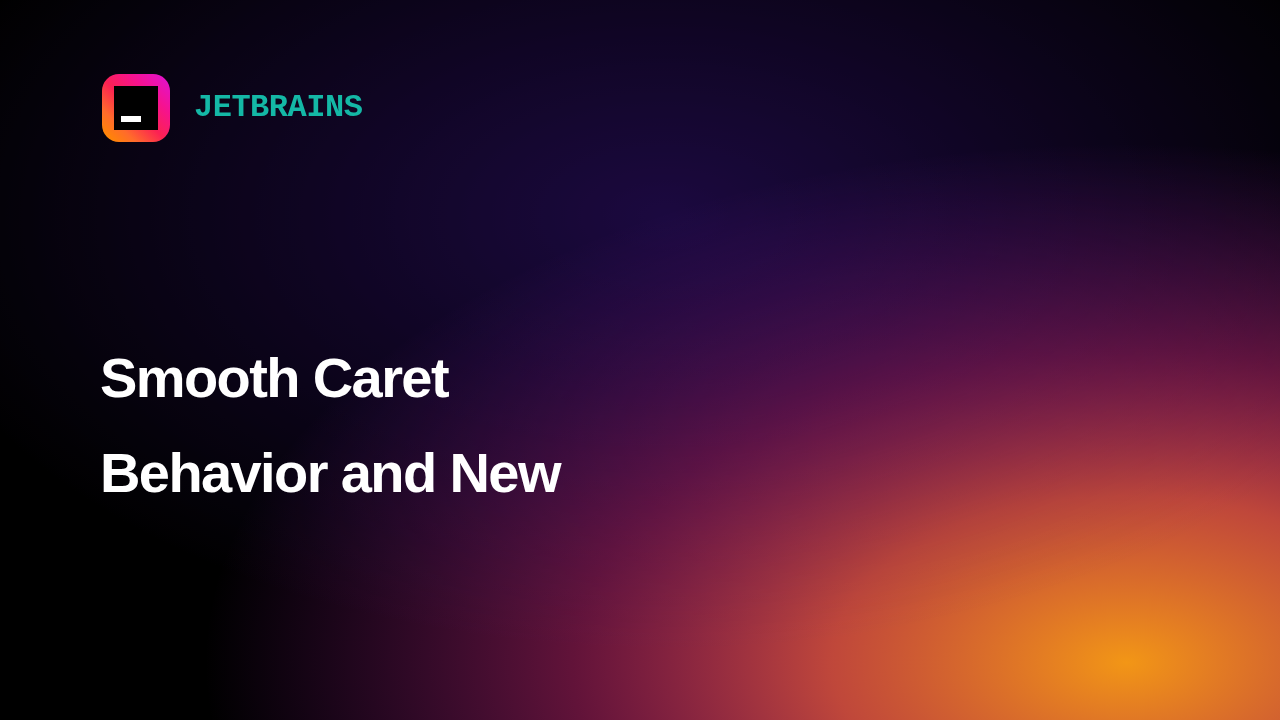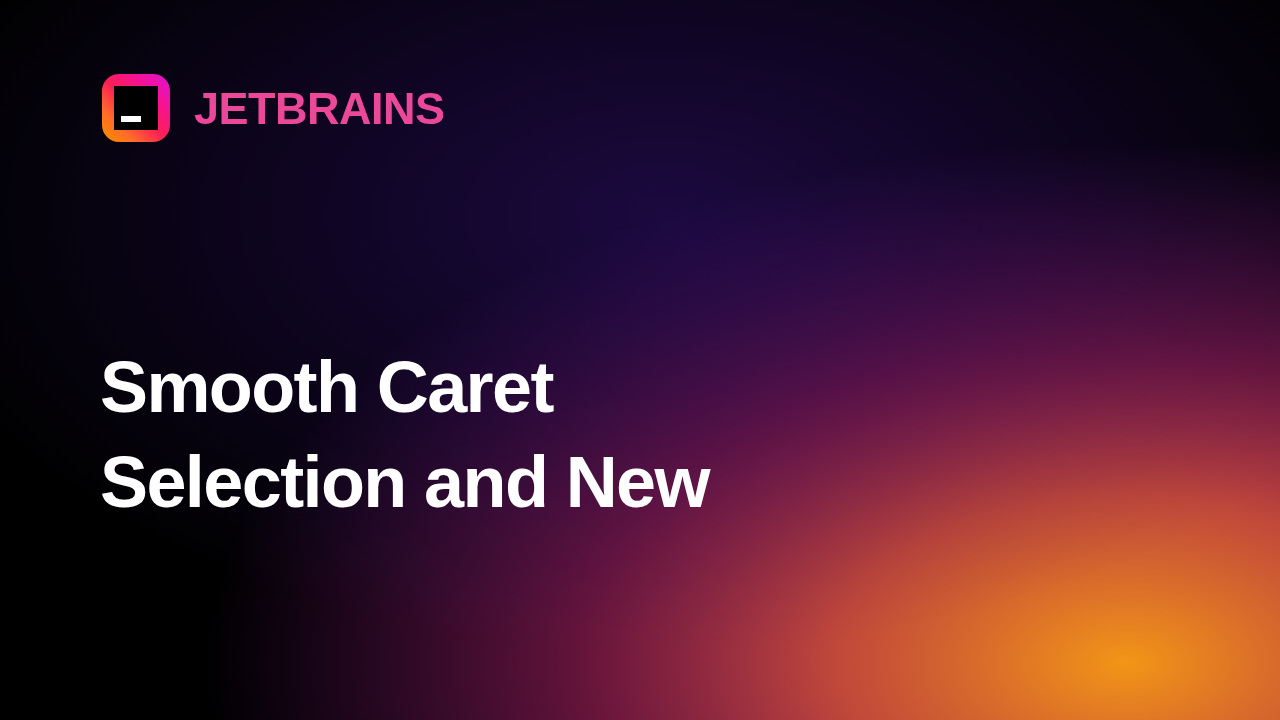--- a/index.html
+++ b/index.html
@@ -19,35 +19,36 @@
   }
 
   
   #logo-lockup{
     position:absolute;left:100px;top:72px;
     display:flex;align-items:center;gap:22px;
     z-index:5;
   }
   #logo-mark{display:block;width:72px;height:72px;}
   #wordmark{
-    color:#ec4899;
-    font-size:45px;
+    color:#14b8a6;
+    font-size:32px;
     font-weight:bold;
     letter-spacing:-0.5px;
     line-height:1;
     white-space:nowrap;
+    font-family:Liberation Mono, monospace;
     -webkit-font-smoothing:antialiased;
   }
 
   
   #headline{
     position:absolute;left:100px;top:292px;
     z-index:5;
     color:#ffffff;
-    font-size:72px;
+    font-size:56px;
     font-weight:bold;
     line-height:95px;
     letter-spacing:-1.6px;
     white-space:nowrap;
     -webkit-font-smoothing:antialiased;
   }
   #headline .line{display:block;}
 </style>
 </head>
 <body>
@@ -134,16 +135,16 @@
       <rect x="14" y="14" width="44" height="44" fill="#000000"></rect>
 
       <rect x="21" y="44" width="20" height="6" fill="#FFFFFF"></rect>
     </svg>
 
     <span id="wordmark">JETBRAINS</span>
   </div>
 
   <h1 id="headline">
     <span class="line">Smooth Caret</span>
-    <span class="line">Selection and New</span>
+    <span class="line">Behavior and New</span>
   </h1>
 
 </div>
 
 </body></html>

